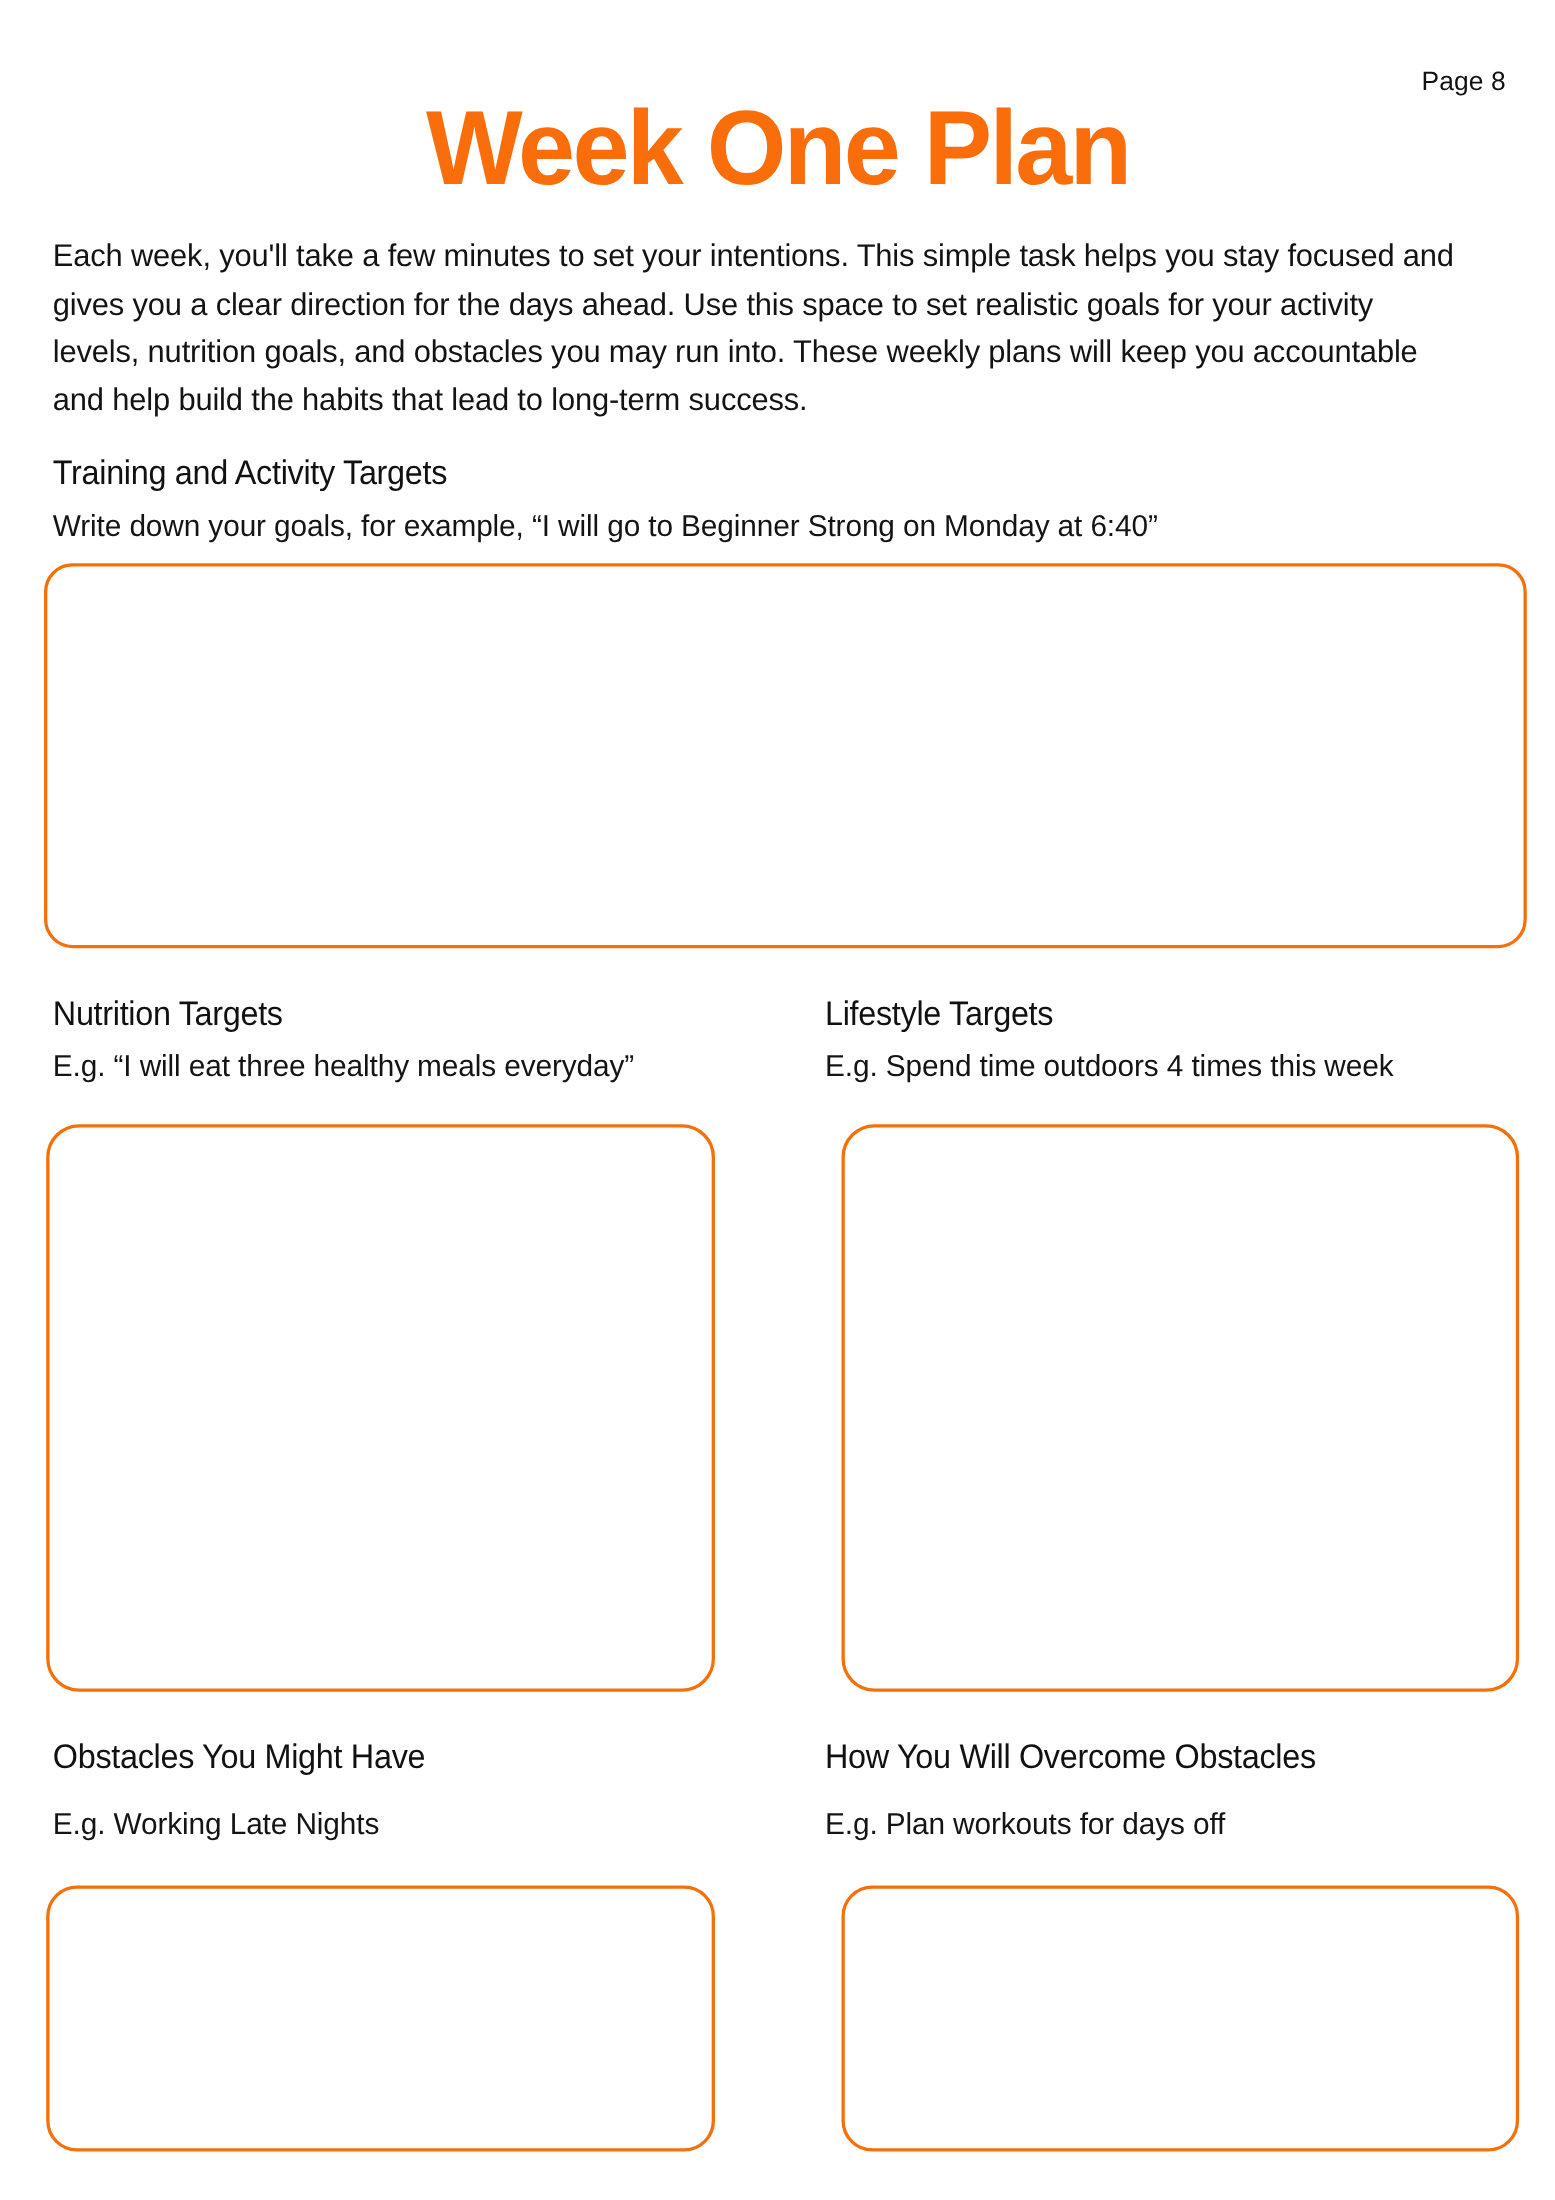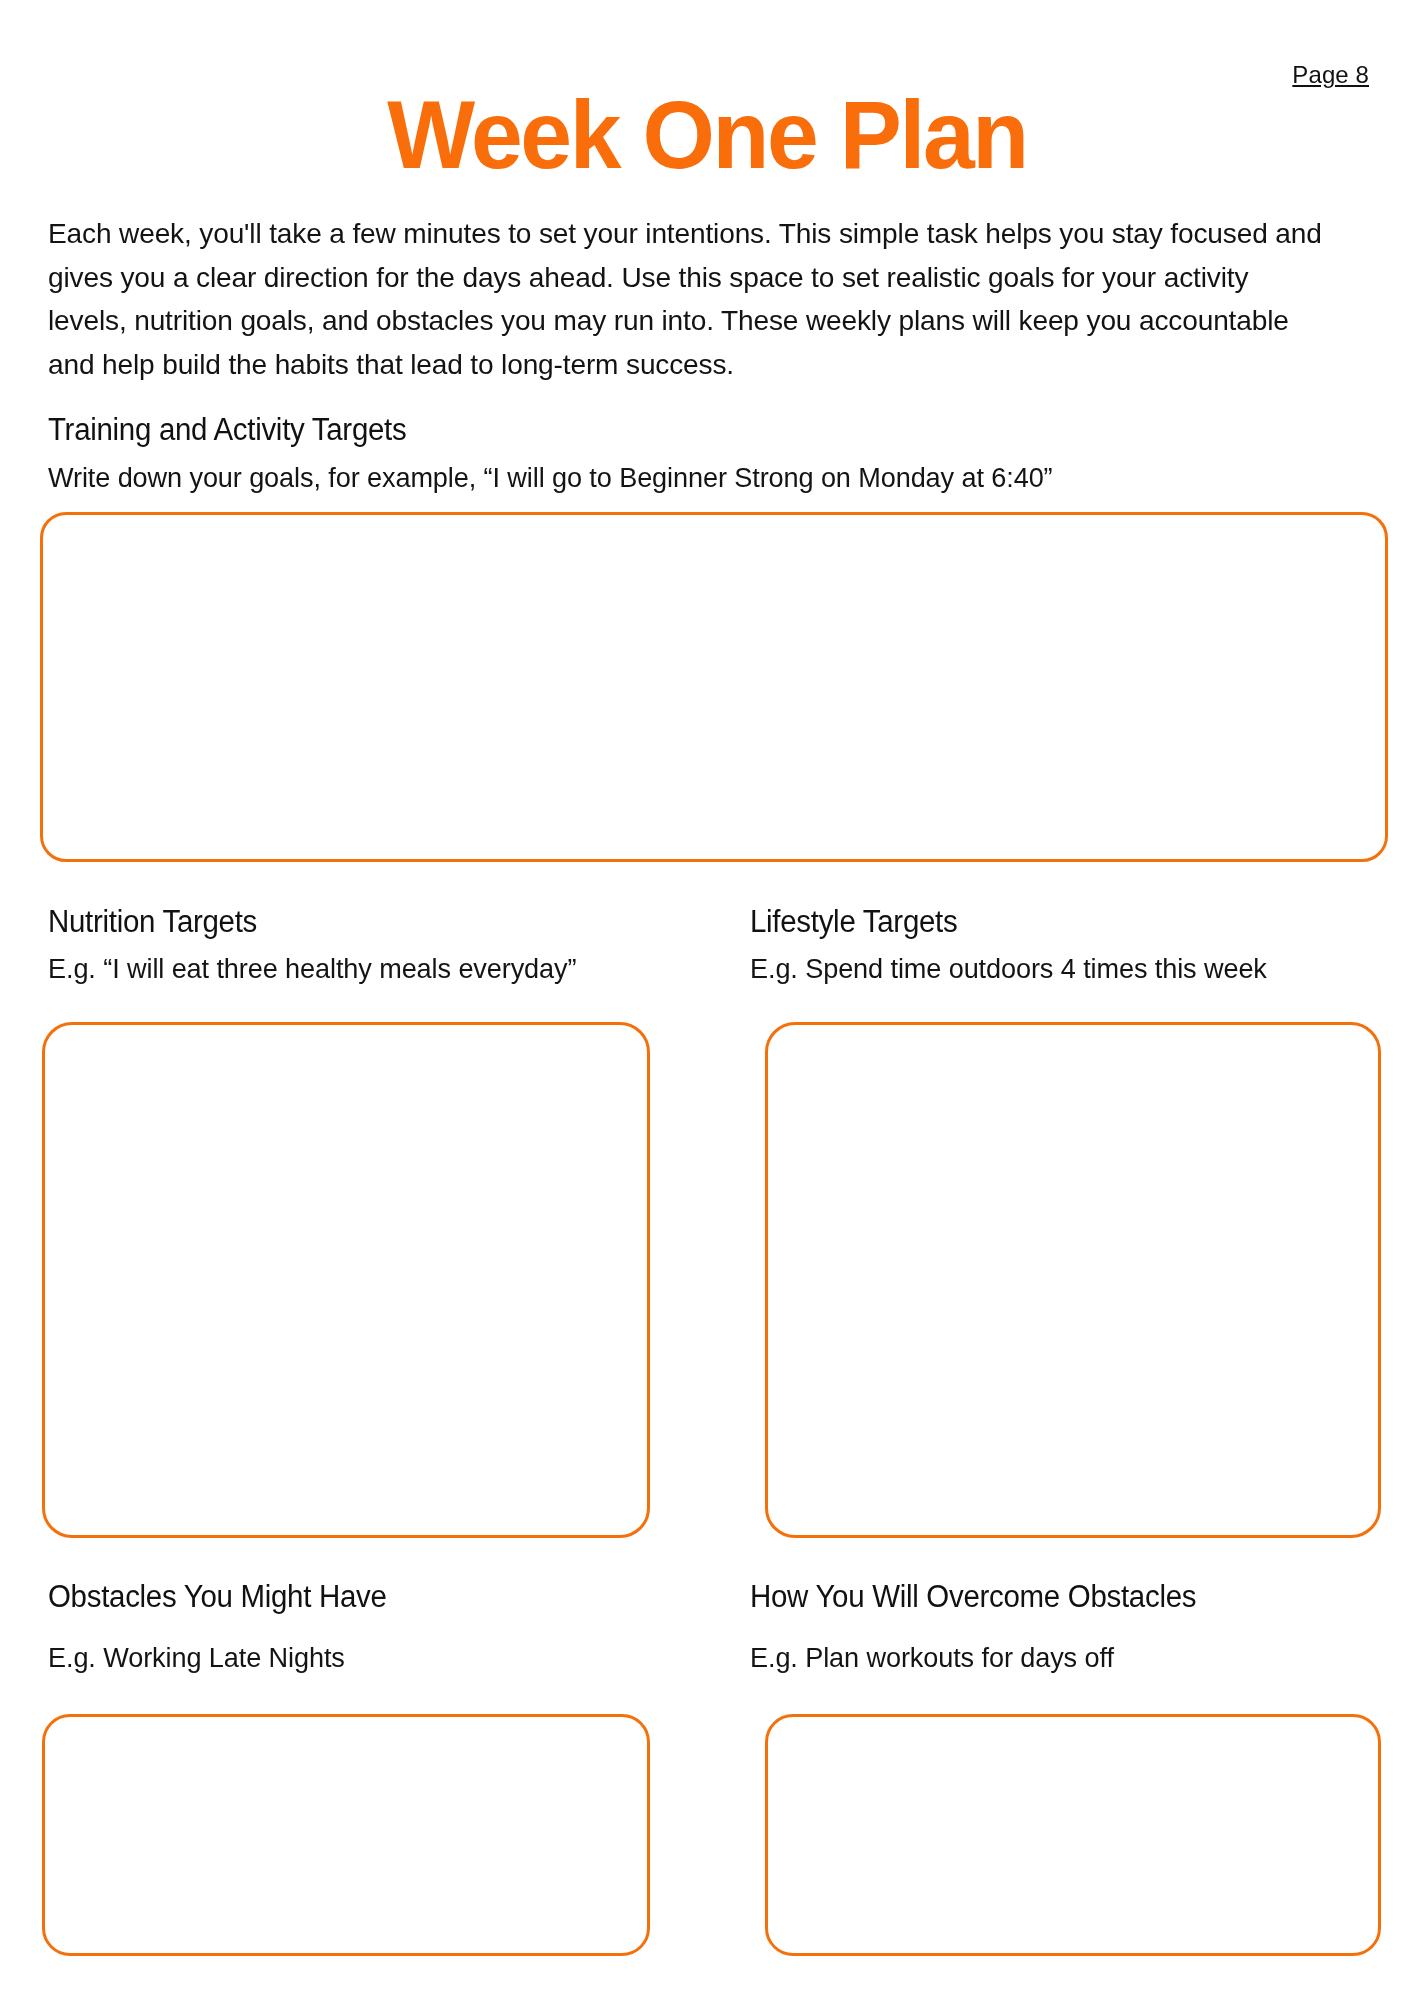--- a/index.html
+++ b/index.html
@@ -27,21 +27,20 @@
   
   .page-number {
     position: absolute;
     top: 63px;
     right: 45px;
     font-size: 24px;
     line-height: 1;
     color: #111111;
     letter-spacing: 0.1px;
     font-family: "Liberation Sans", sans-serif;
-    text-decoration: underline;
   }
 
   
   .title {
     position: absolute;
     top: 86px;
     left: 0;
     width: 1414px;
     text-align: center;
     color: #F96E0A;

